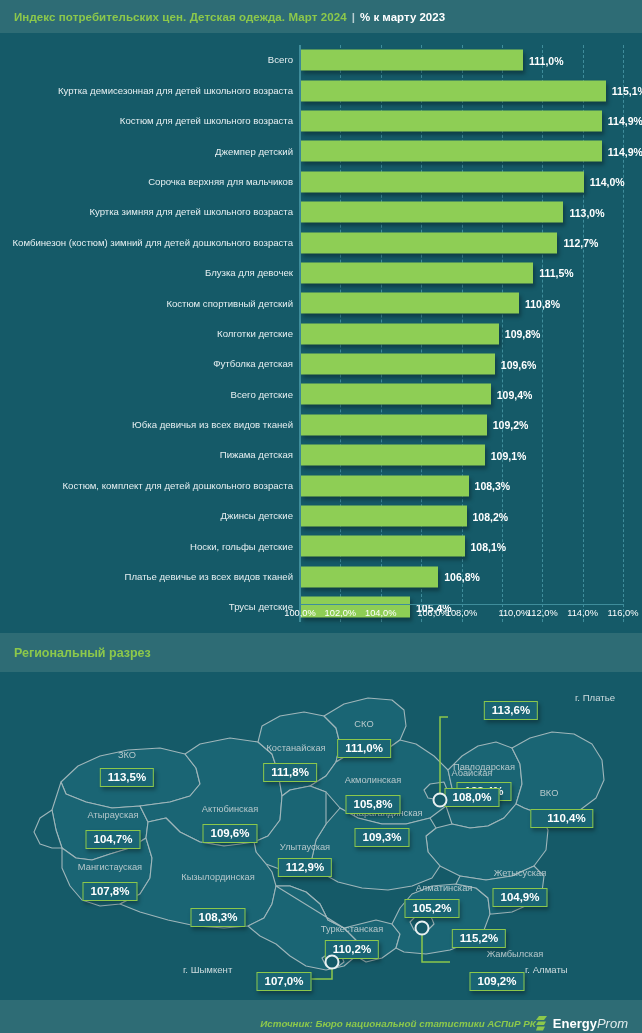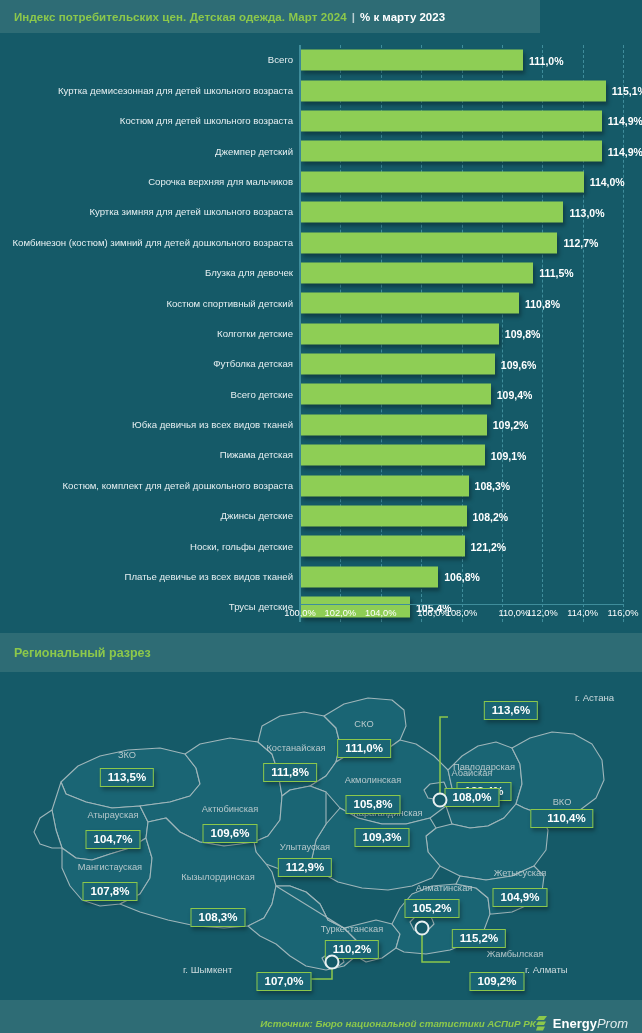--- a/index.html
+++ b/index.html
@@ -14,21 +14,21 @@
     position: relative;
     width: 642px;
     height: 1033px;
     background: #155a68;
   }
 
   
   .titlebar {
     position: absolute;
     left: 0; top: 0;
-    width: 540px; height: 33px;
+    width: 642px; height: 33px;
     background: #2e6c75;
     display: flex;
     align-items: center;
     padding-left: 14px;
   }
   .title-main {
     font-size: 11.5px;
     font-weight: bold;
     color: #8cc84b;
     letter-spacing: 0.1px;
@@ -348,21 +348,21 @@
           <div class="row-label">Джинсы детские</div>
           <div class="bar-wrap">
             <div class="bar" style="width: 165.537px;"></div>
             <div class="bar-val">108,2%</div>
           </div>
         </div>
         <div class="row">
           <div class="row-label">Носки, гольфы детские</div>
           <div class="bar-wrap">
             <div class="bar" style="width: 163.519px;"></div>
-            <div class="bar-val">121,2%</div>
+            <div class="bar-val">108,1%</div>
           </div>
         </div>
         <div class="row">
           <div class="row-label">Платье девичье из всех видов тканей</div>
           <div class="bar-wrap">
             <div class="bar" style="width: 137.275px;"></div>
             <div class="bar-val">106,8%</div>
           </div>
         </div>
         <div class="row">
@@ -447,21 +447,21 @@
         <div class="rname" style="left: 127px; top: 78px;">ЗКО</div>
         <div class="rname" style="left: 113px; top: 138px;">Атырауская</div>
         <div class="rname" style="left: 110px; top: 190px;">Мангистауская</div>
         <div class="rname" style="left: 230px; top: 132px;">Актюбинская</div>
         <div class="rname" style="left: 296px; top: 71px;">Костанайская</div>
         <div class="rname" style="left: 364px; top: 47px;">СКО</div>
         <div class="rname" style="left: 373px; top: 103px;">Акмолинская</div>
         <div class="rname" style="left: 484px; top: 90px;">Павлодарская</div>
         <div class="rname" style="left: 388px; top: 136px;">Карагандинская</div>
         <div class="rname" style="left: 472px; top: 96px;">Абайская</div>
-        <div class="rname" style="left: 562px; top: 116px; margin-top: 9px;">ВКО</div>
+        <div class="rname" style="left: 549px; top: 116px;">ВКО</div>
         <div class="rname" style="left: 305px; top: 170px;">Улытауская</div>
         <div class="rname" style="left: 218px; top: 200px;">Кызылординская</div>
         <div class="rname" style="left: 352px; top: 252px;">Туркестанская</div>
         <div class="rname" style="left: 479px; top: 277px; margin-left: 36px;">Жамбылская</div>
         <div class="rname" style="left: 444px; top: 211px;">Алматинская</div>
         <div class="rname" style="left: 520px; top: 196px;">Жетысуская</div>
       </div>
     <div id="map-chips">
         <div class="chip" style="left: 127px; top: 96px;">113,5%</div>
         <div class="chip" style="left: 113px; top: 158px;">104,7%</div>
@@ -476,21 +476,21 @@
         <div class="chip" style="left: 562px; top: 137px; padding-left: 16px;">110,4%</div>
         <div class="chip" style="left: 305px; top: 186px;">112,9%</div>
         <div class="chip" style="left: 218px; top: 236px;">108,3%</div>
         <div class="chip" style="left: 352px; top: 268px;">110,2%</div>
         <div class="chip" style="left: 479px; top: 257px;">115,2%</div>
         <div class="chip" style="left: 432px; top: 227px;">105,2%</div>
         <div class="chip" style="left: 520px; top: 216px;">104,9%</div>
       </div>
     <div id="map-cities">
         <div class="chip" style="left: 511px; top: 29px;">113,6%</div>
-        <div class="cityname" style="left: 575px; top: 20px;">г. Астана</div>
+        <div class="cityname" style="left: 575px; top: 20px;">г. Платье</div>
         <div class="citydot" style="left: 440px; top: 128px;"></div>
         <div class="chip" style="left: 497px; top: 300px;">109,2%</div>
         <div class="cityname" style="left: 525px; top: 292px;">г. Алматы</div>
         <div class="citydot" style="left: 422px; top: 256px;"></div>
         <div class="chip" style="left: 284px; top: 300px;">107,0%</div>
         <div class="cityname" style="left: 183px; top: 292px;">г. Шымкент</div>
         <div class="citydot" style="left: 332px; top: 290px;"></div>
       </div>
   </div>
 

